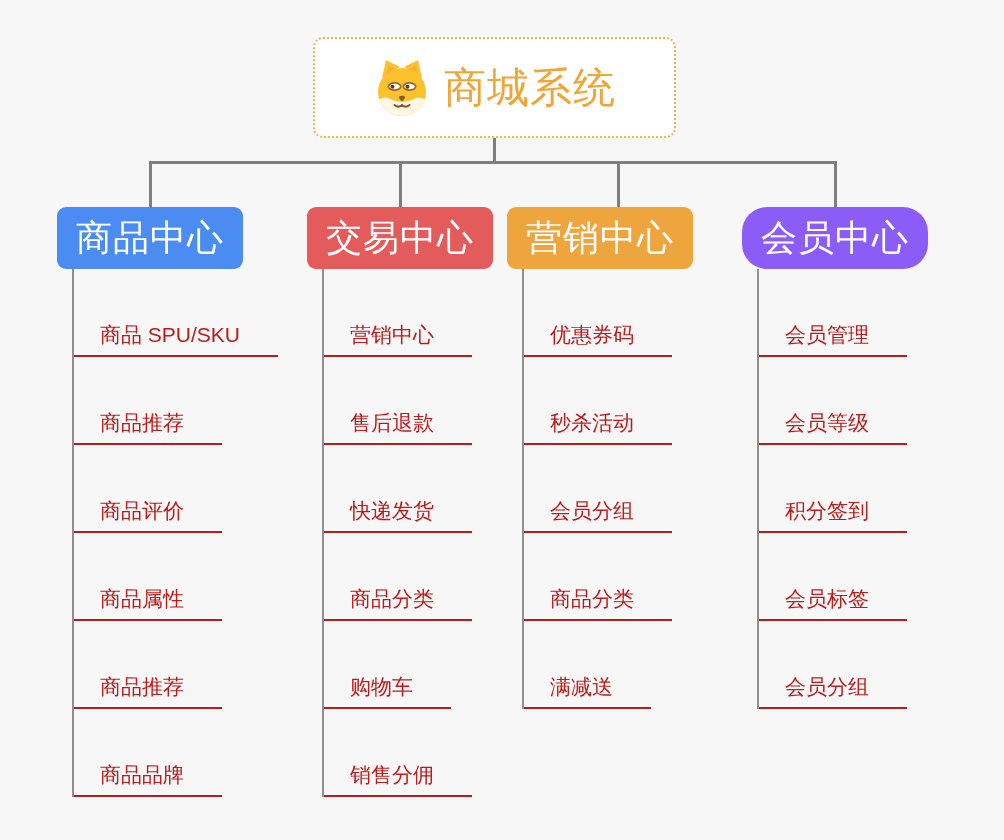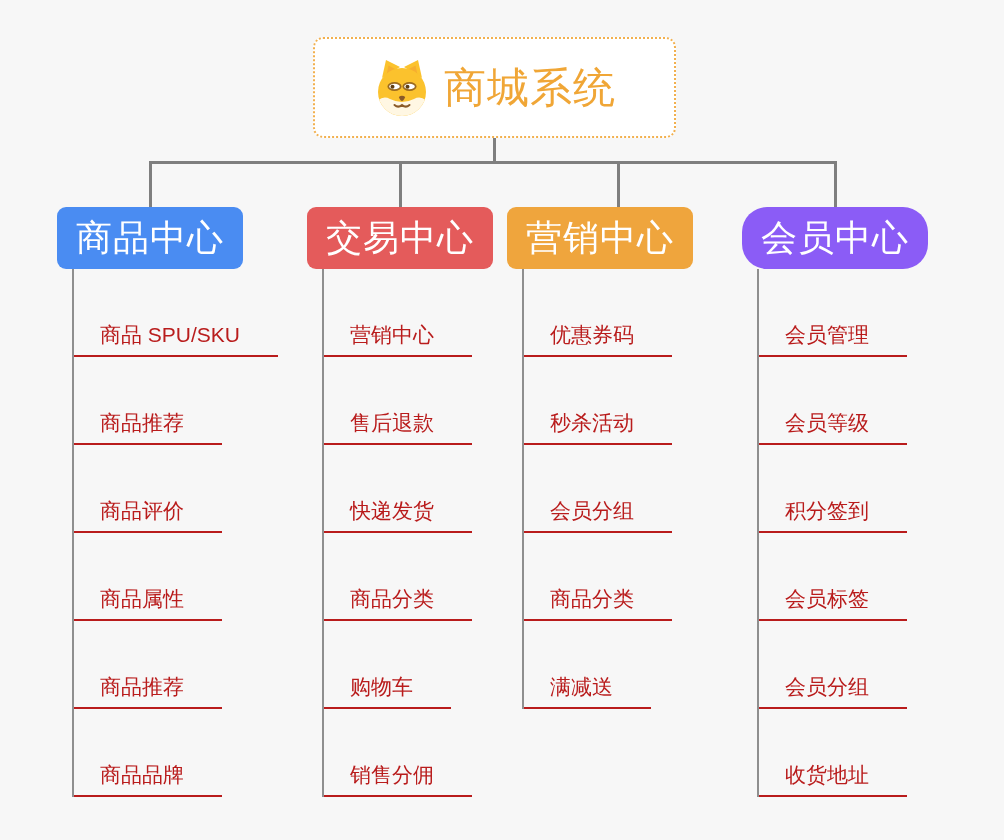--- a/index.html
+++ b/index.html
@@ -153,19 +153,16 @@
           </div>
           <div class="leaf-slot">
             <div class="leaf">积分签到</div>
           </div>
           <div class="leaf-slot">
             <div class="leaf">会员标签</div>
           </div>
           <div class="leaf-slot">
             <div class="leaf">会员分组</div>
           </div>
-          <div class="leaf-slot">
-            <div class="leaf">收货地址</div>
-          </div>
         </div>
       </div>
     </div>
 </div>
 
 </body></html>

